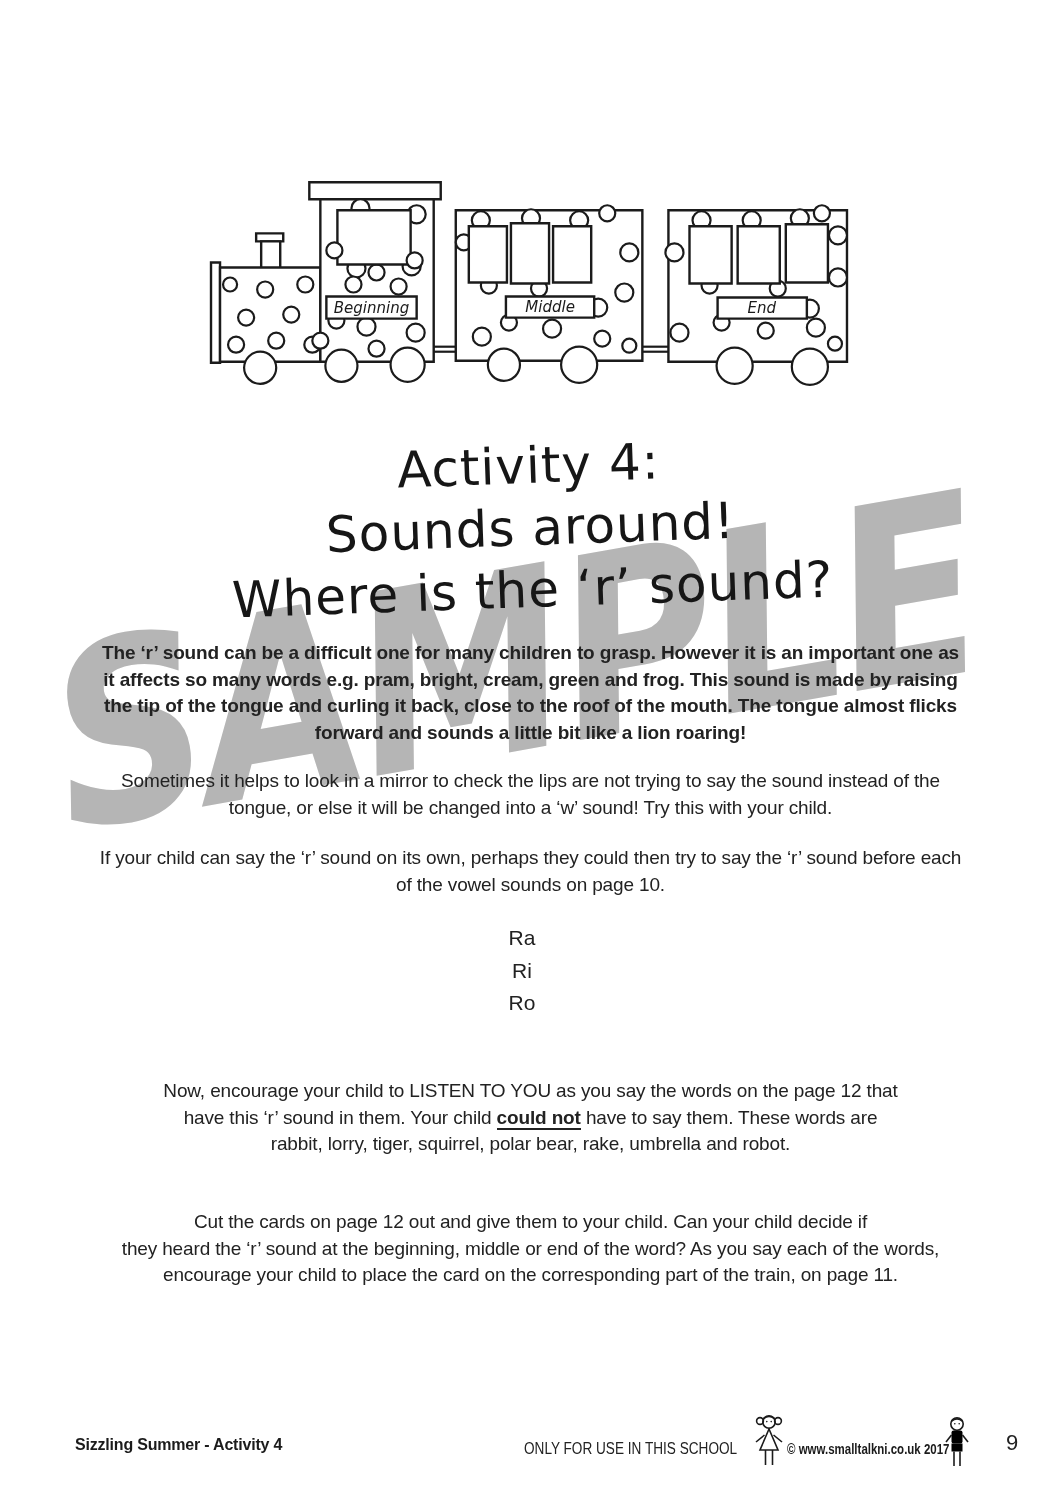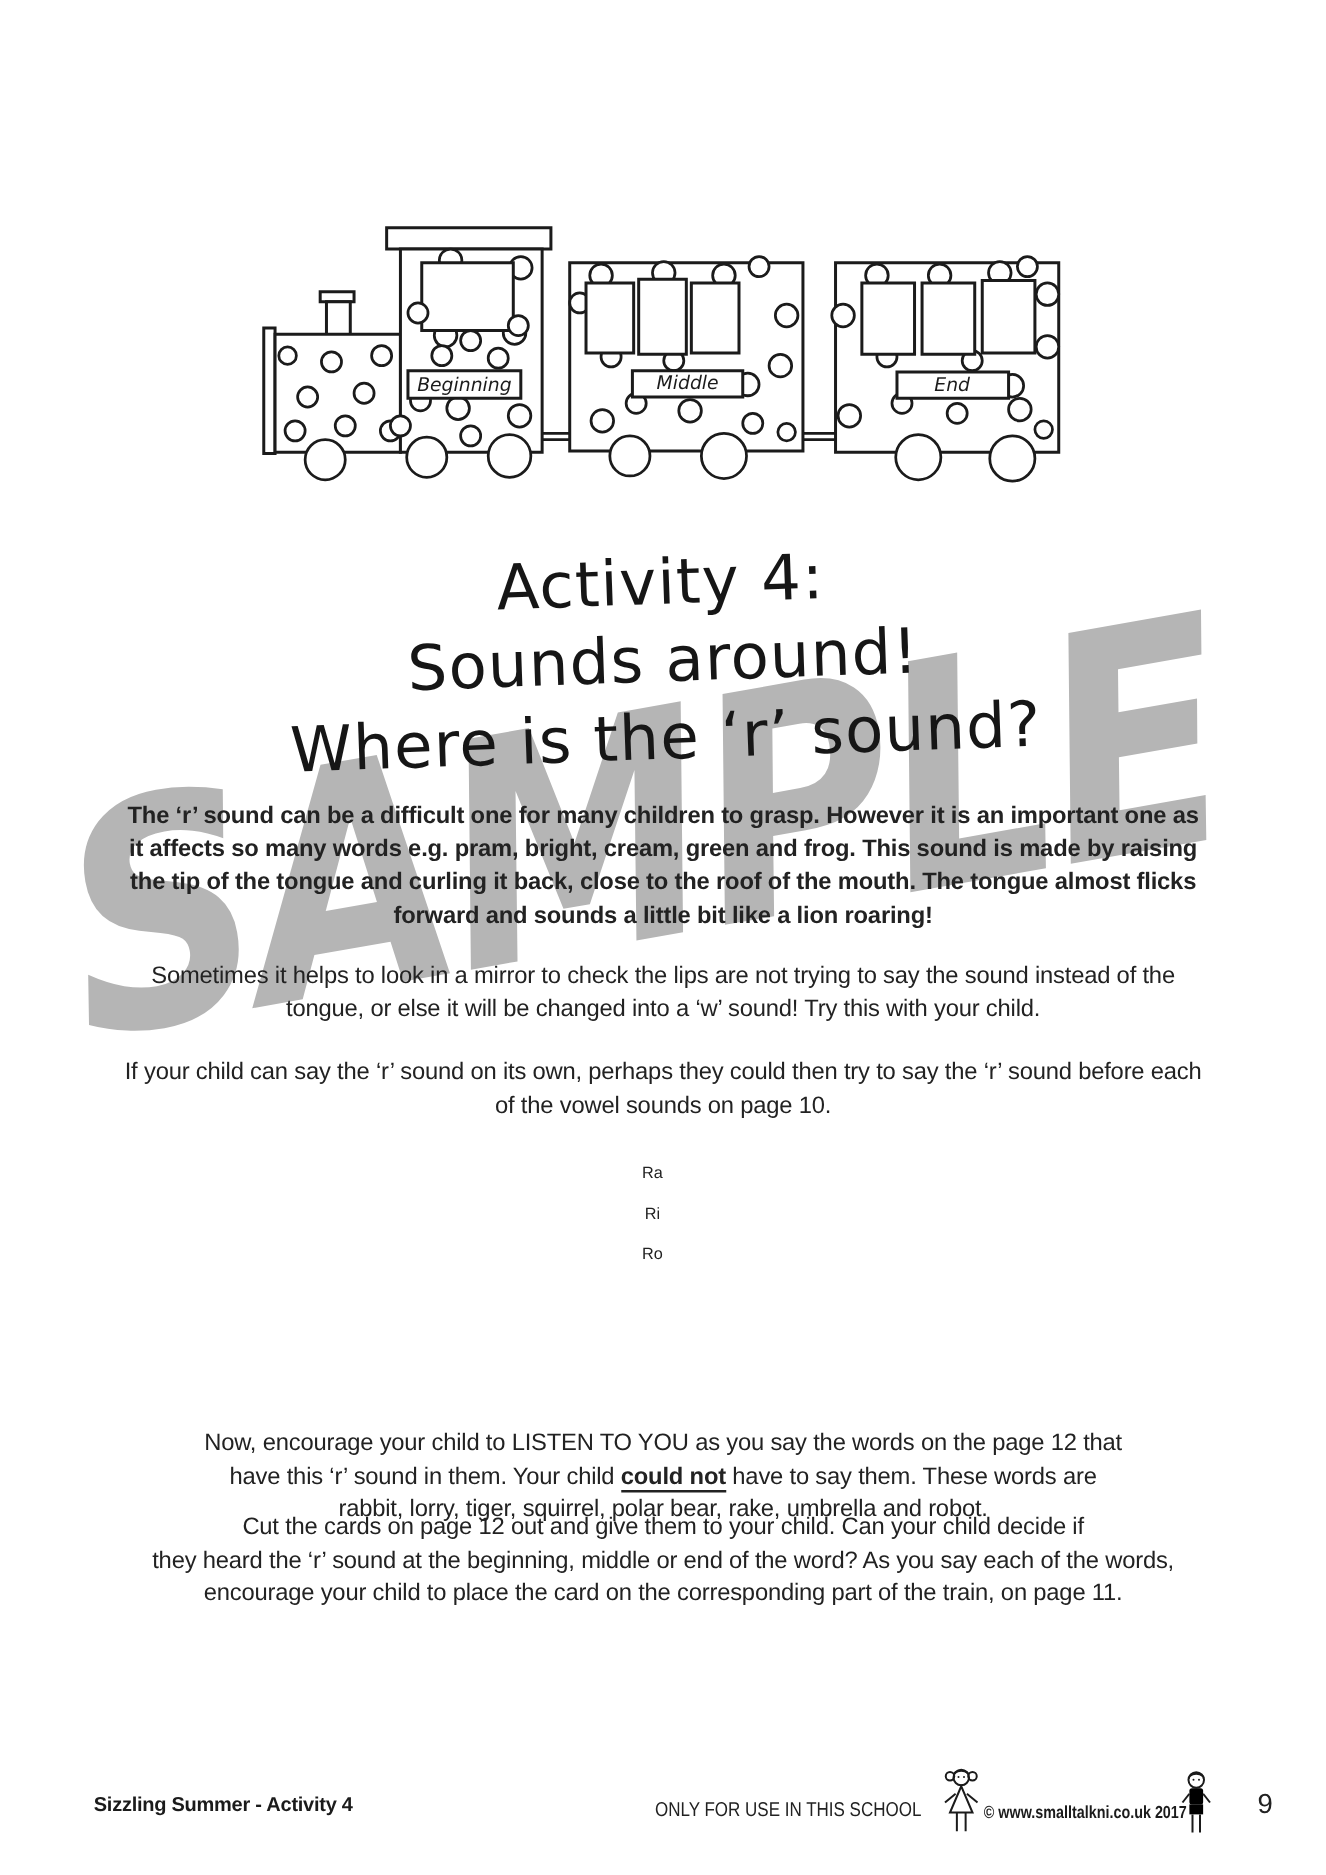--- a/index.html
+++ b/index.html
@@ -45,21 +45,21 @@
     white-space:pre-line;
     font-size:19px;line-height:26.5px;
     letter-spacing:-0.15px;
     color:#222222;
     z-index:1;
   }
   .para.bold{font-weight:bold;}
   .emph{font-weight:bold;border-bottom:2.5px solid #222222;}
   .sound-list{
     position:absolute;left:0;top:922px;width:1044px;
-    text-align:center;font-size:13px;line-height:32.5px;
+    text-align:center;font-size:21px;line-height:32.5px;
     color:#222222;z-index:1;
   }
   .footer-left{
     position:absolute;left:75px;top:1436px;
     font-weight:bold;font-size:16px;letter-spacing:-0.2px;
     color:#1b1b1b;z-index:1;
   }
   .footer-school{
     position:absolute;left:524px;top:1440px;
     font-size:16px;transform:scaleX(0.85);transform-origin:left center;
@@ -201,21 +201,21 @@
 
   <p class="para" style="top:845px">If your child can say the ‘r’ sound on its own, perhaps they could then try to say the ‘r’ sound before each
 of the vowel sounds on page 10.</p>
 
   <div class="sound-list">
     <div>Ra</div>
     <div>Ri</div>
     <div>Ro</div>
   </div>
 
-  <p class="para" style="top:1142px"><span>Now, encourage your child to LISTEN TO YOU as you say the words on the page 12 that
+  <p class="para" style="top:1078px"><span>Now, encourage your child to LISTEN TO YOU as you say the words on the page 12 that
 have this ‘r’ sound in them.  Your child </span><span class="emph">could not</span><span> have to say them. These words are
 rabbit, lorry, tiger, squirrel, polar bear, rake, umbrella and robot.</span></p>
 
   <p class="para" style="top:1209px">Cut the cards on page 12 out and give them to your child. Can your child decide if
 they heard the ‘r’ sound at the beginning, middle or end of the word? As you say each of the words,
 encourage your child to place the card on the corresponding part of the train, on page 11.</p>
 
   <div class="footer-left">Sizzling Summer - Activity 4</div>
 
   <div class="footer-school">ONLY FOR USE IN THIS SCHOOL</div>

